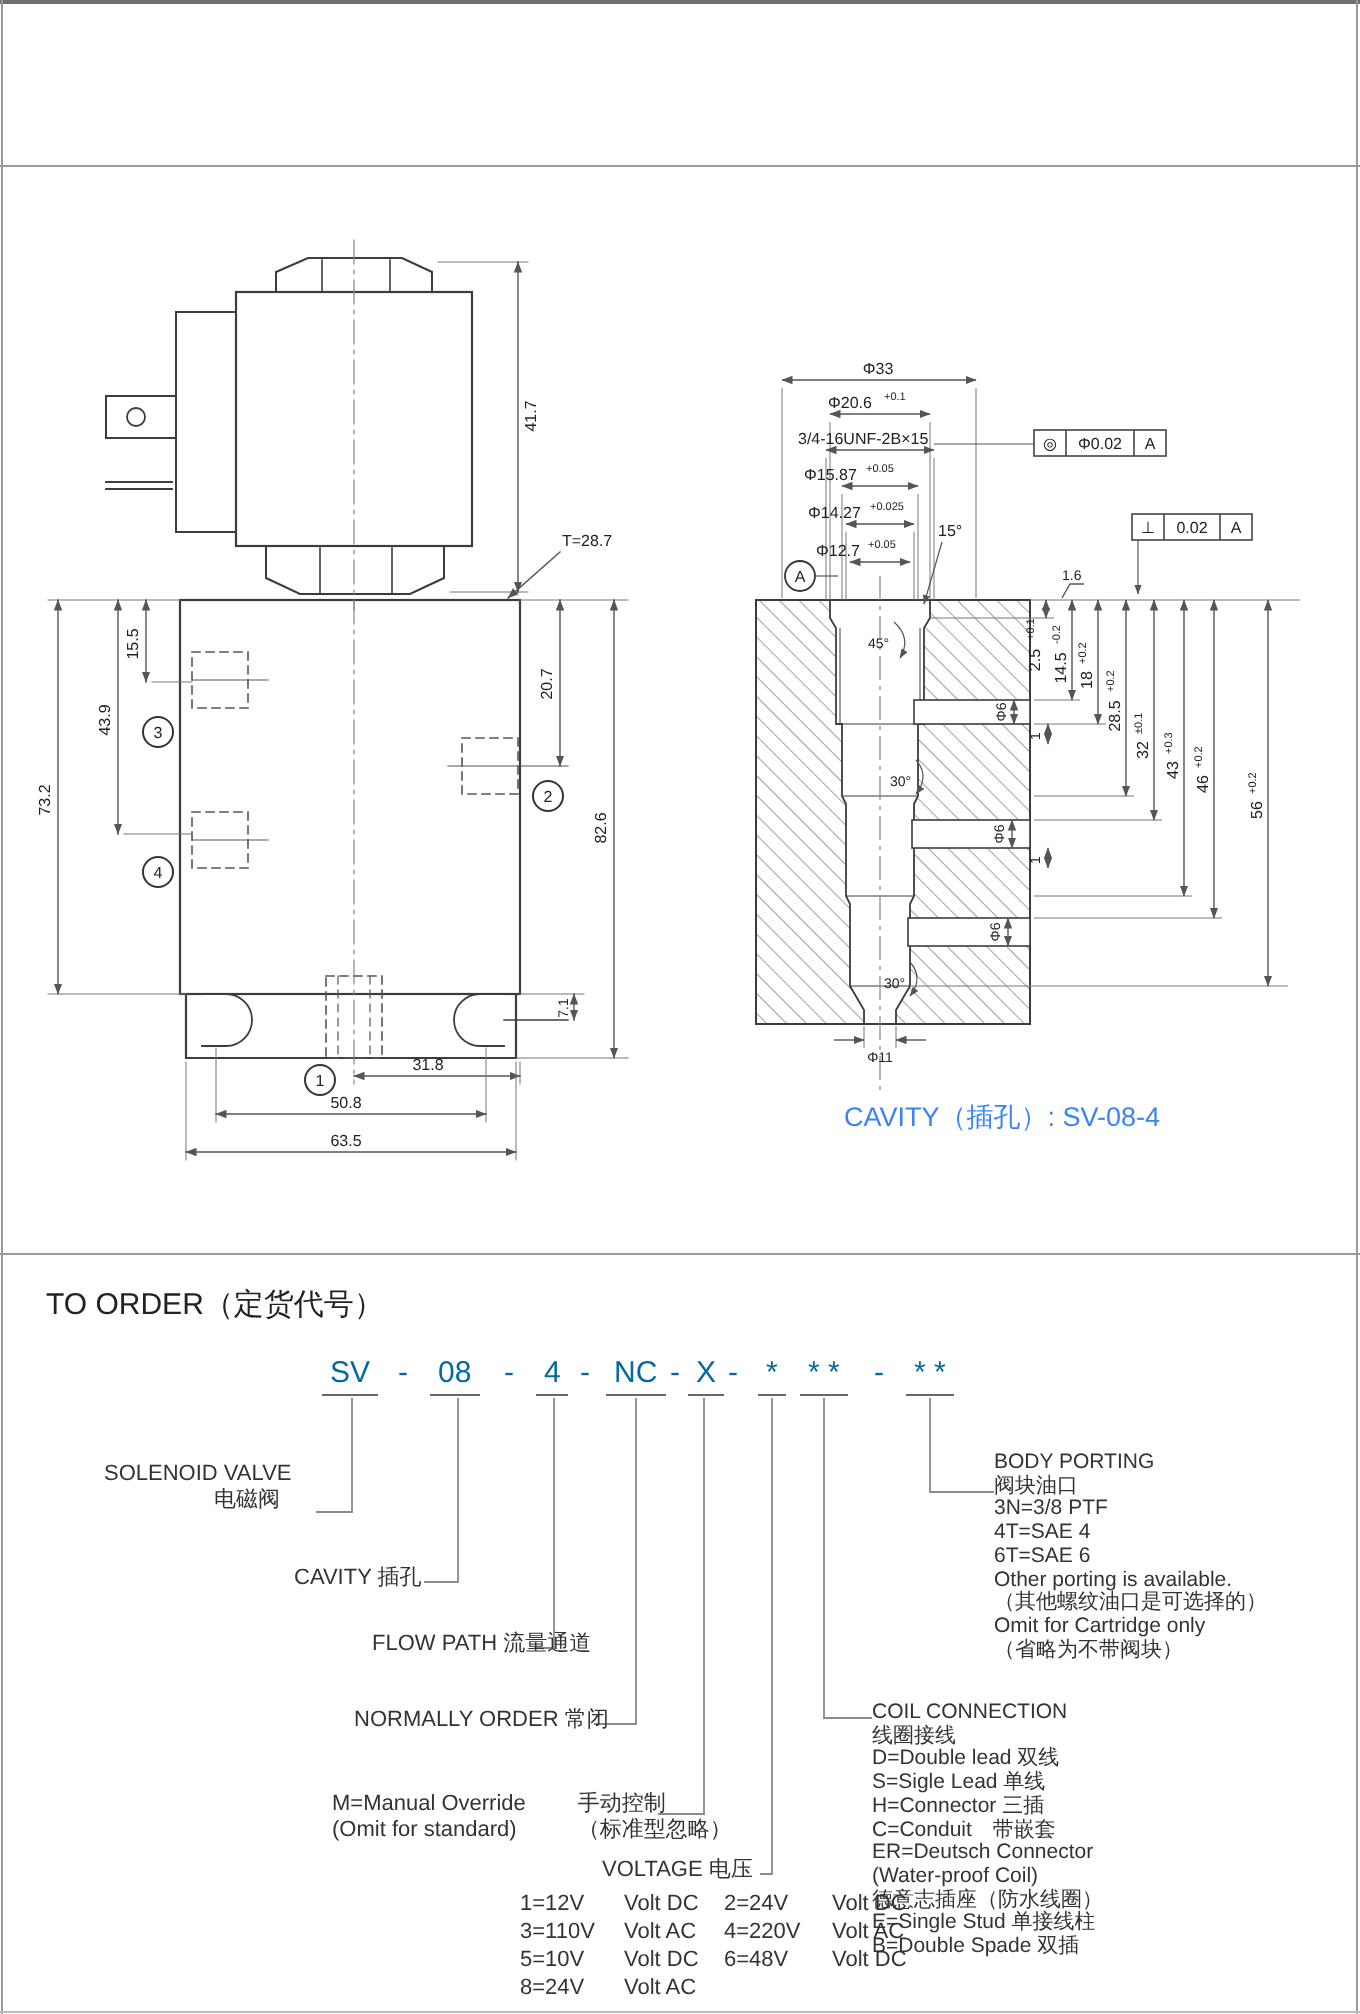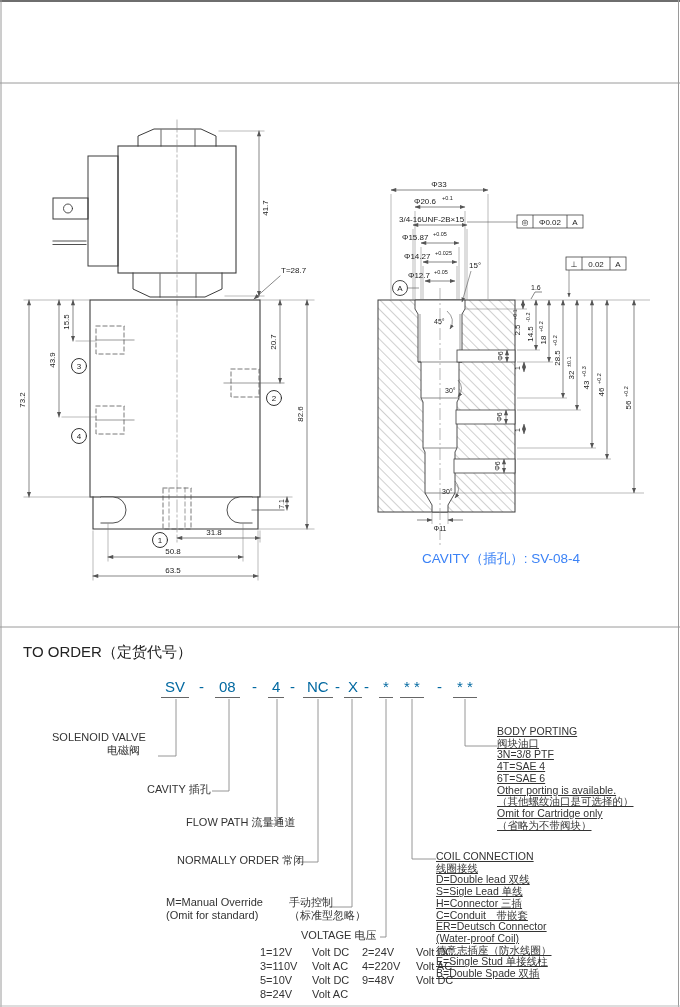--- a/index.html
+++ b/index.html
@@ -11,21 +11,21 @@
   .sm{font-size:7px;}
   .tol{font-size:5.5px;}
   .cap{position:absolute;left:406px;top:550px;font-size:13.5px;color:#3b82f6;white-space:nowrap;margin-left:16px;}
   .order-title{position:absolute;left:23px;top:643px;font-size:15px;color:#222;white-space:nowrap;}
   .seg{position:absolute;top:678px;font-size:15px;color:#0369a1;white-space:nowrap;}
   .seg.u{border-bottom:1px solid #666;padding:0 4px 2px 4px;}
   .lbl{position:absolute;font-size:11px;line-height:13px;color:#333;white-space:nowrap;}
   .lbl.right{text-align:right;}
   .two-col{display:flex;gap:26px;}
   .vtable{position:absolute;left:260px;top:946px;display:grid;grid-template-columns:52px 50px 54px 48px;row-gap:2px;font-size:11px;color:#333;white-space:nowrap;}
-  .block{position:absolute;font-size:10.5px;line-height:11.7px;color:#333;white-space:nowrap;text-decoration:underline;}
+  .block{position:absolute;font-size:10.5px;line-height:11.7px;color:#333;white-space:nowrap;}
 </style>
 </head>
 <body>
 
 <div class="page">
 
 <svg width="680" height="1007" viewBox="0 0 680 1007">
   <defs>
     <marker id="mE" orient="auto" markerWidth="10" markerHeight="8" refX="7.5" refY="3">
           <path d="M0,0L8,3L0,6Z" fill="#555"></path>
@@ -390,21 +390,21 @@
     <span>1=12V</span>
     <span>Volt DC</span>
     <span>2=24V</span>
     <span>Volt DC</span>
     <span>3=110V</span>
     <span>Volt AC</span>
     <span>4=220V</span>
     <span>Volt AC</span>
     <span>5=10V</span>
     <span>Volt DC</span>
-    <span>9=48V</span>
+    <span>6=48V</span>
     <span>Volt DC</span>
     <span>8=24V</span>
     <span>Volt AC</span>
     <span></span>
     <span></span>
   </div>
 
   <div class="block" style="left:436px;top:851px;">
     <div>COIL CONNECTION</div>
     <div>线圈接线</div>

